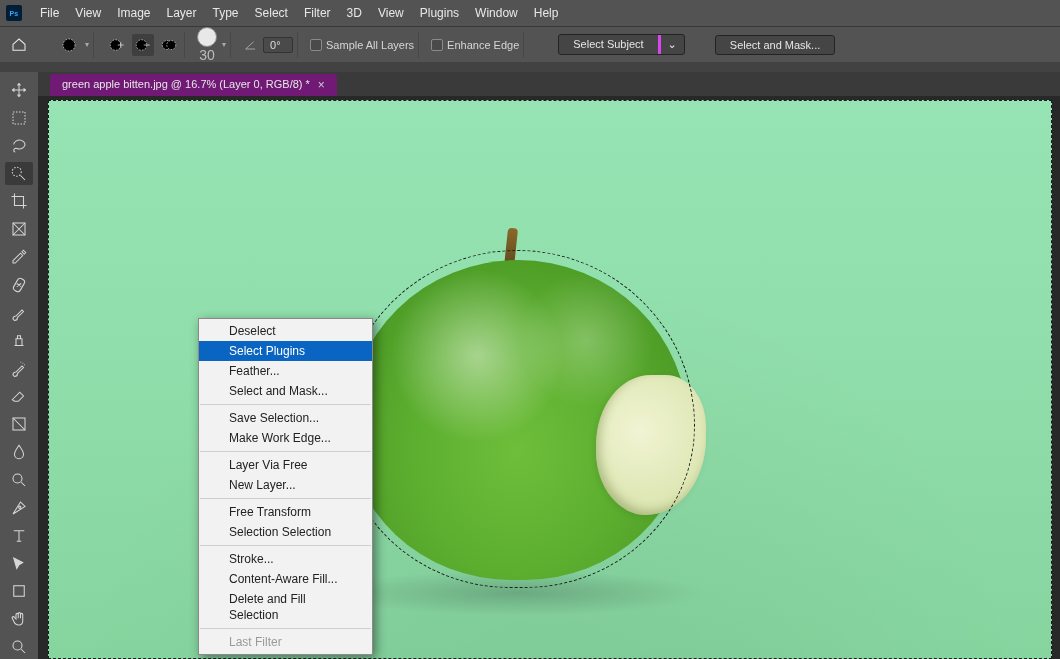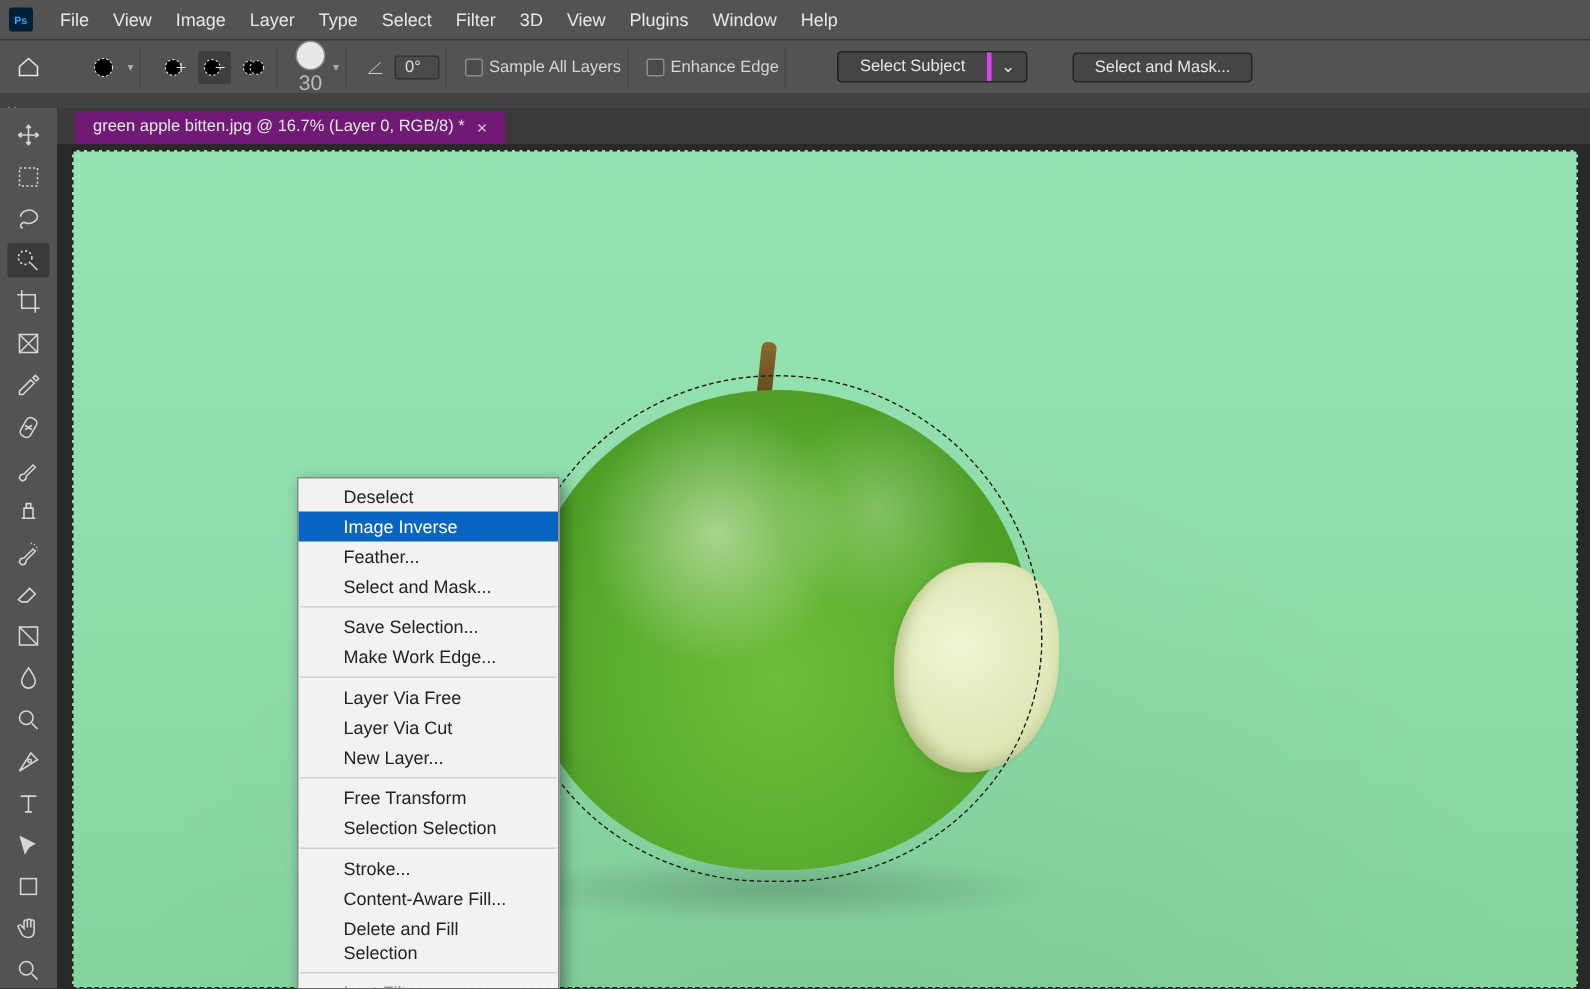--- a/index.html
+++ b/index.html
@@ -302,29 +302,28 @@
         <div class="apple-shadow"></div>
         <div class="apple">
           <div class="apple-stem"></div>
           <div class="apple-body"></div>
           <div class="apple-bite"></div>
         </div>
         <div class="dash" style="position:absolute;left:292px;top:150px;width:355px;height:338px;border-radius:50% 50% 48% 48% / 52% 52% 48% 48%"></div>
 
         <div class="ctx">
           <div class="mi">Deselect</div>
-          <div class="mi sel">Image Inverse</div>
+          <div class="mi sel">Select Plugins</div>
           <div class="mi">Feather...</div>
           <div class="mi">Select and Mask...</div>
           <hr>
           <div class="mi">Save Selection...</div>
           <div class="mi">Make Work Edge...</div>
           <hr>
           <div class="mi">Layer Via Free</div>
-          <div class="mi">Layer Via Cut</div>
           <div class="mi">New Layer...</div>
           <hr>
           <div class="mi">Free Transform</div>
           <div class="mi">Selection Selection</div>
           <hr>
           <div class="mi">Stroke...</div>
           <div class="mi">Content-Aware Fill...</div>
           <div class="mi">Delete and Fill Selection</div>
           <hr>
           <div class="mi disabled">Last Filter</div>

